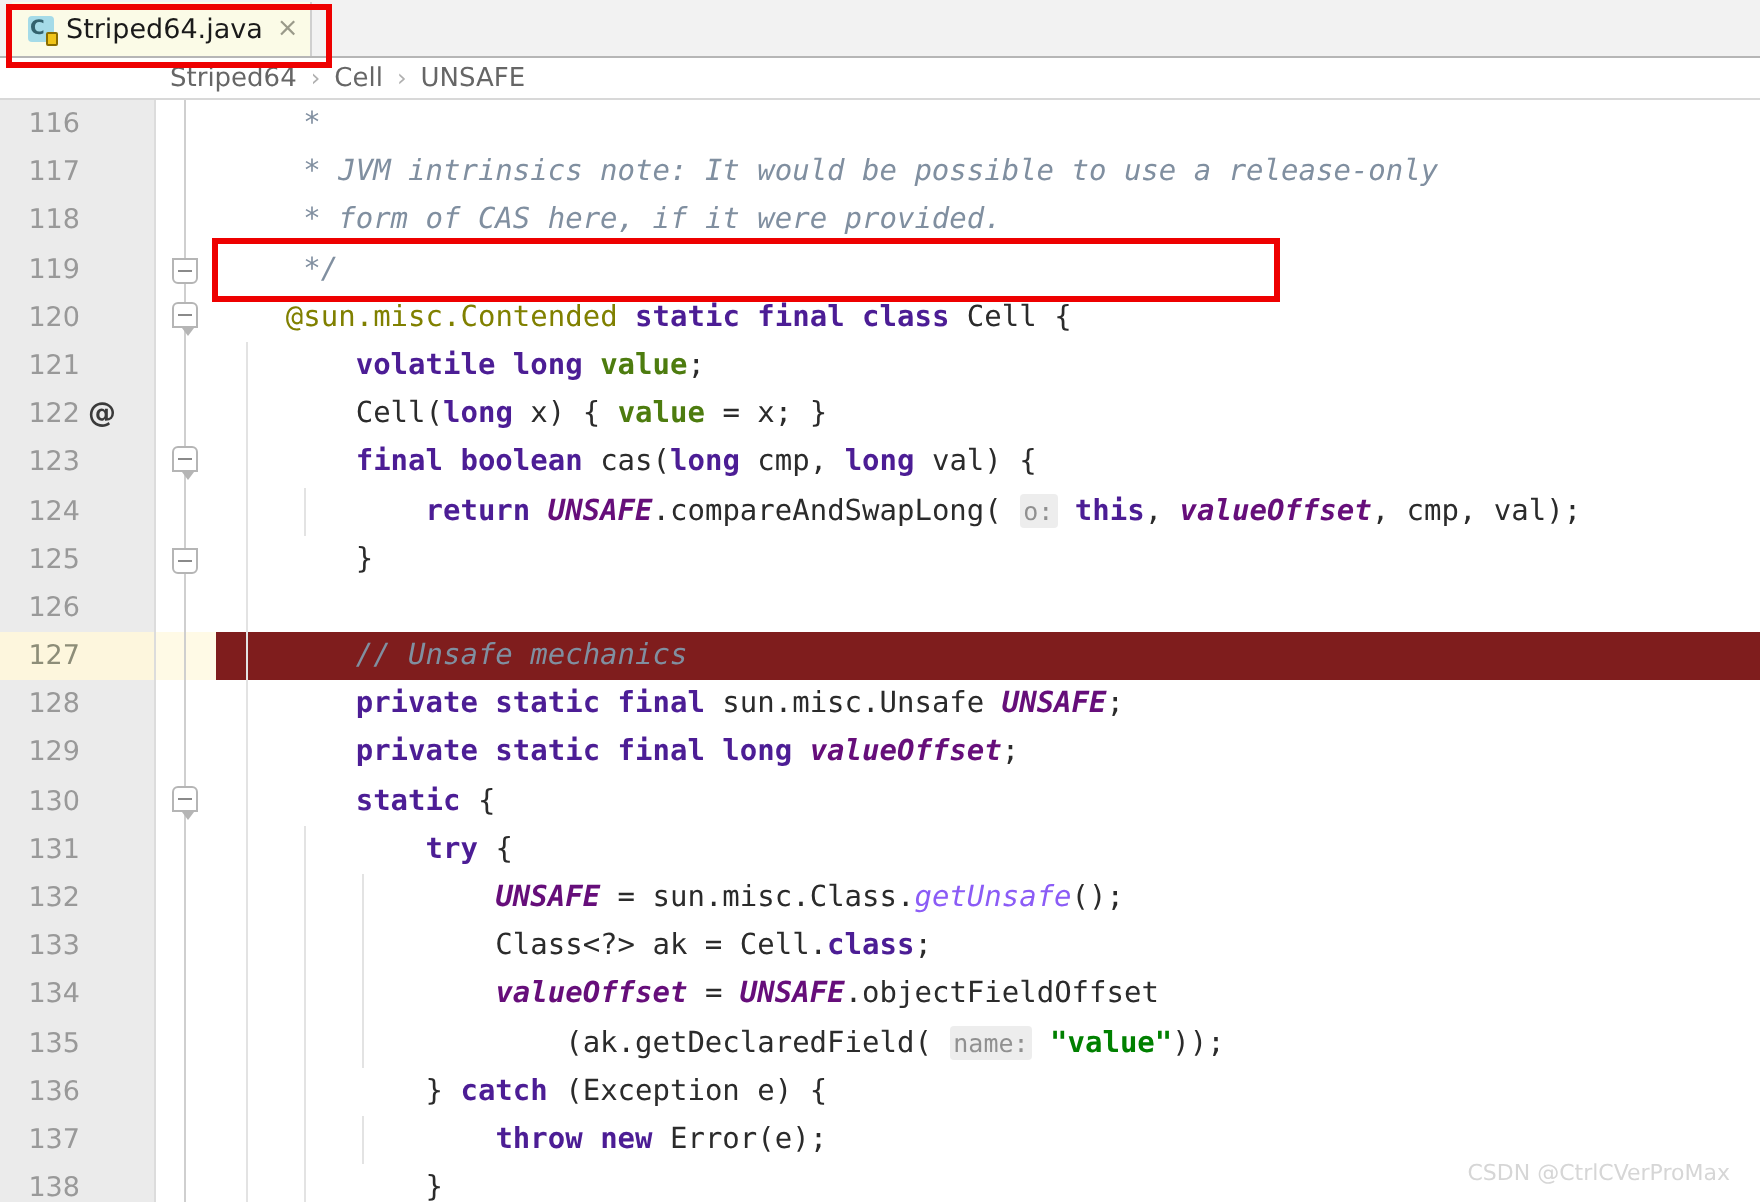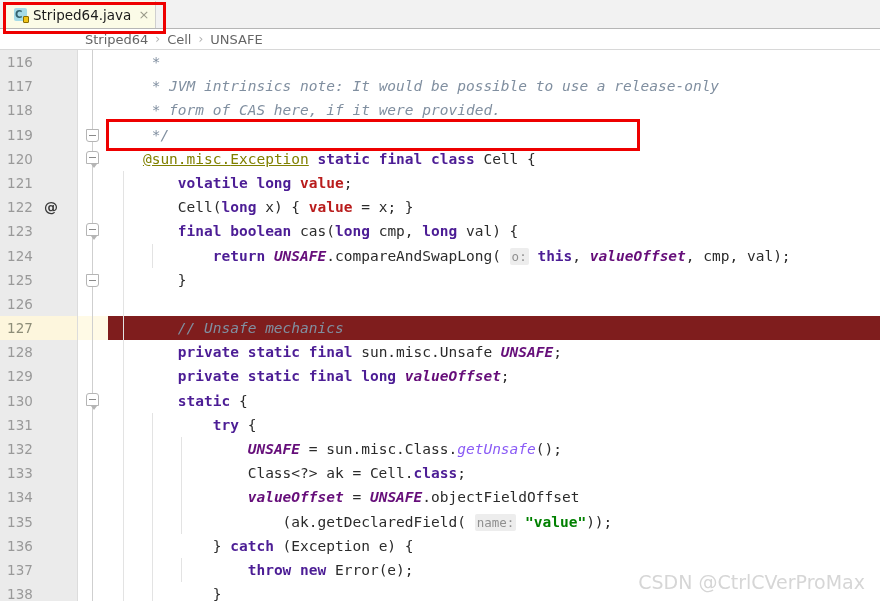--- a/index.html
+++ b/index.html
@@ -116,21 +116,21 @@
   .gutter {
     position: absolute; left: 0; top: 0;
     width: 78px; height: 24.2px;
     background: #ebebeb;
     box-sizing: border-box;
   }
   .row.current .gutter { background: #fdf6dd; }
   .lineno {
     position: absolute; left: 0; top: 0;
     width: 40px;
-    text-align: center;
+    text-align: right;
     font-family: "DejaVu Sans", sans-serif;
     font-size: 13.5px;
     color: #999999;
     line-height: 24.2px;
   }
   .row.current .lineno { color: #8d8d78; }
   .anno-icon {
     position: absolute; left: 44px; top: 0;
     font-family: "DejaVu Sans", sans-serif;
     font-size: 14px; font-weight: bold;
@@ -194,23 +194,23 @@
   }
   .guide {
     position: absolute; top: 0;
     width: 1px; height: 24.2px;
     background: #e3e3e3;
   }
 
   
   .kw      { color: #4c1d95; font-weight: bold; }
   .cmt     { color: #808fa0; font-style: italic; }
-  .anno    { color: #808000; text-decoration: underline; }
+  .anno    { color: #808000; }
   .fieldS  { color: #660e7a; font-weight: bold; font-style: italic; }
-  .fieldI  { color: #b91c1c; font-weight: bold; }
+  .fieldI  { color: #4d7c0f; font-weight: bold; }
   .mth     { color: #8b5cf6; font-style: italic; }
   .str     { color: #008000; font-weight: bold; }
   .plain   { color: #2b2b2b; }
   .hint {
     background: #ededed;
     color: #909090;
     font-style: normal;
     font-size: 12.5px;
     border-radius: 2px;
     padding: 1px 2px;
@@ -224,21 +224,21 @@
     pointer-events: none;
   }
   #redbox-tab   { left: 3px;   top: 2px;   width: 163px; height: 32px; }
   #redbox-class { left: 106px; top: 119px; width: 534px; height: 32px; }
 
   
   #watermark {
     position: absolute;
     right: 15px; bottom: 8px;
     font-family: "DejaVu Sans", sans-serif;
-    font-size: 19px;
+    font-size: 11px;
     color: #d6d6d6;
     white-space: nowrap;
     user-select: none;
   }
 </style>
 </head>
 <body>
 
 <div id="root">
 
@@ -306,21 +306,21 @@
       </div>
       <div class="row">
         <div class="gutter">
           <span class="lineno">120</span>
           <span class="gutter-edge"></span>
         </div>
         <div class="foldcol">
           <span class="fold-line"></span>
           <span class="fold-mark fold-mid"></span>
         </div>
-        <div class="codecell"><span class="plain">    </span><span class="anno">@sun.misc.</span><span class="anno">Exception</span><span class="plain"> </span><span class="kw">static final class</span><span class="plain"> Cell {</span></div>
+        <div class="codecell"><span class="plain">    </span><span class="anno">@sun.misc.</span><span class="anno">Contended</span><span class="plain"> </span><span class="kw">static final class</span><span class="plain"> Cell {</span></div>
       </div>
       <div class="row">
         <div class="gutter">
           <span class="lineno">121</span>
           <span class="gutter-edge"></span>
         </div>
         <div class="foldcol">
           <span class="fold-line"></span>
         </div>
         <span class="guide" style="left: 123px;"></span>

